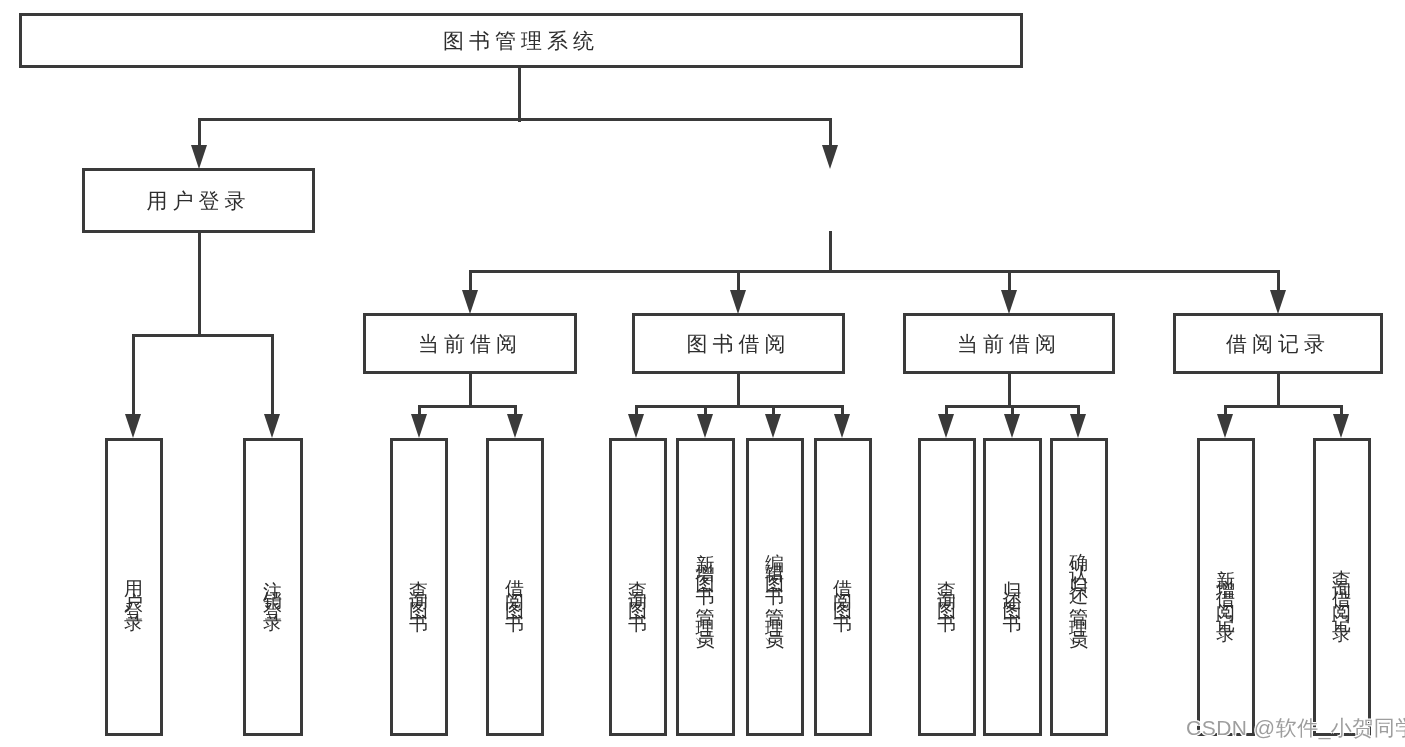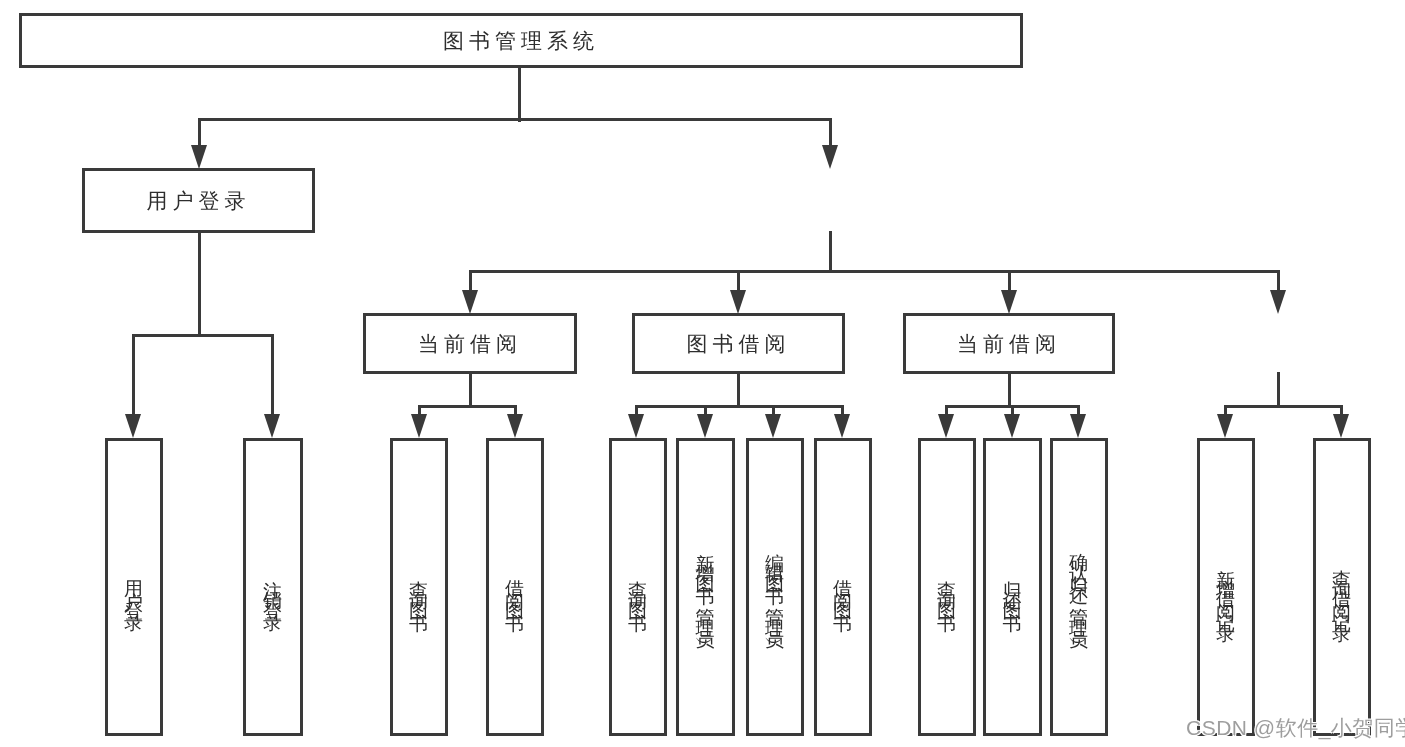--- a/index.html
+++ b/index.html
@@ -71,20 +71,23 @@
   </div>
 
   <div class="box hbox" style="left:363px;top:313px;width:214px;height:61px;">
     <span>当前借阅</span>
   </div>
   <div class="box hbox" style="left:903px;top:313px;width:212px;height:61px;">
     <span>当前借阅</span>
   </div>
   <div class="box hbox" style="left:632px;top:313px;width:213px;height:61px;">
     <span>图书借阅</span>
+  </div>
+  <div class="box hbox" style="left:1173px;top:313px;width:210px;height:61px;">
+    <span>借阅记录</span>
   </div>
 
   <div>
 
     <div class="vl" style="left:469px;top:372px;height:35px;"></div>
     <div class="vl" style="left:737px;top:372px;height:35px;"></div>
     <div class="vl" style="left:1008px;top:372px;height:35px;"></div>
     <div class="vl" style="left:1277px;top:372px;height:35px;"></div>
 
     <div class="hl" style="left:418px;top:405px;width:99px;"></div>

